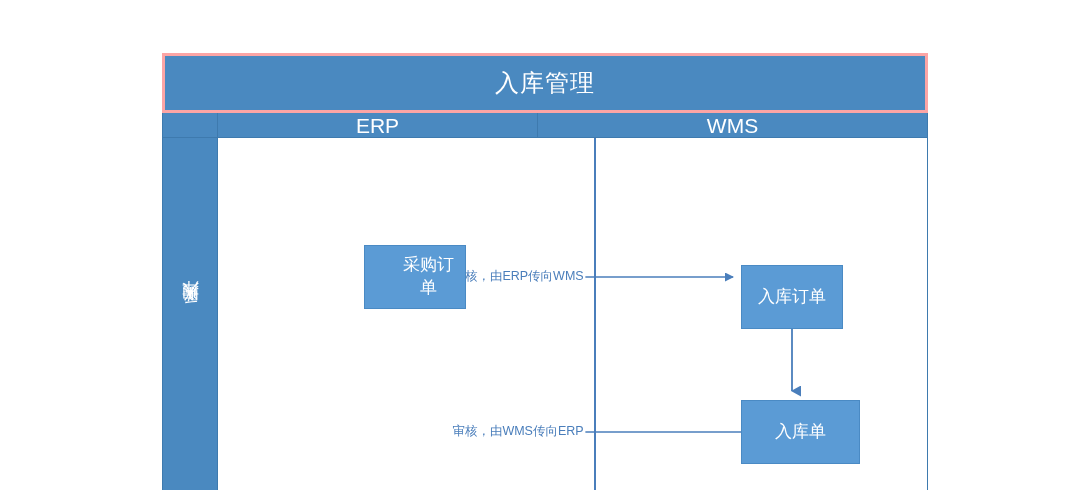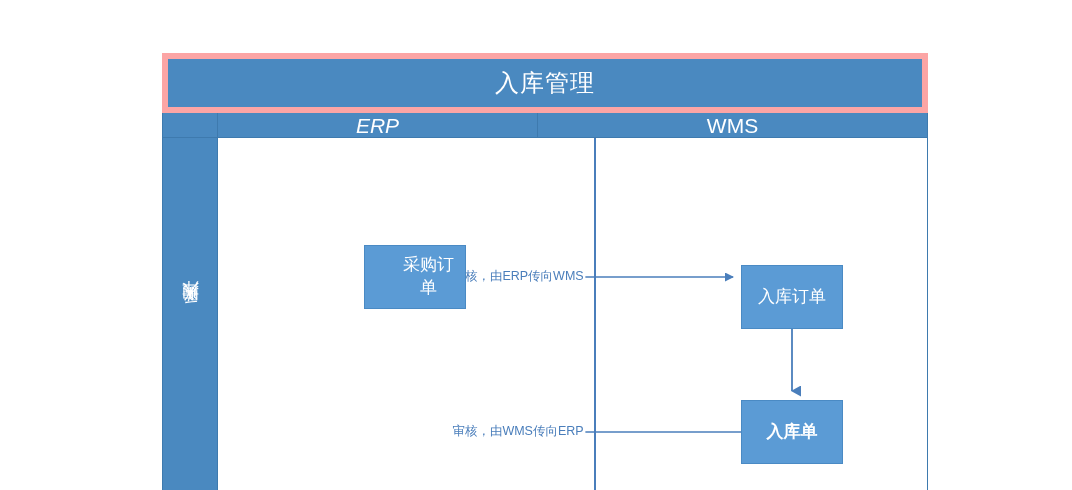--- a/index.html
+++ b/index.html
@@ -30,21 +30,21 @@
     height: 437px;
   }
 
   .title-bar {
     position: absolute;
     left: 0;
     top: 0;
     width: 766px;
     height: 60px;
     background: #4A89C0;
-    border: 6px solid #fca5a5;
+    border: 3px solid #fca5a5;
     box-sizing: border-box;
     display: flex;
     align-items: center;
     justify-content: center;
   }
   .title-bar-text {
     color: #ffffff;
     font-size: 24px;
     letter-spacing: 1px;
     line-height: 1;
@@ -70,21 +70,21 @@
     height: 25px;
     background: #4A89C0;
     border: 1px solid #3E7AAE;
     border-top: none;
     border-left: none;
     box-sizing: border-box;
     display: flex;
     align-items: center;
     justify-content: center;
   }
-  .lane-header.erp { width: 320px; font-style: italic; }
+  .lane-header.erp { width: 320px; }
   .lane-header.wms { width: 390px; }
   .lane-header-text {
     color: #ffffff;
     font-size: 21px;
     line-height: 1;
   }
 
   
   .lane-label-strip {
     position: absolute;
@@ -141,21 +141,21 @@
     justify-content: center;
     text-align: center;
     color: #ffffff;
     font-size: 17px;
     line-height: 1.35;
     padding: 2px 6px;
   }
   .node-purchase-order { left: 146px; top: 107px; width: 102px; height: 64px; padding-left: 33px; }
   .node-inbound-order  { left: 523px; top: 107px; width: 102px; height: 64px; margin-top: 20px; }
   .node-purchase-receipt { left: 146px; top: 262px; width: 102px; height: 64px; }
-  .node-inbound-receipt  { left: 523px; top: 262px; width: 102px; height: 64px; font-weight: bold; }
+  .node-inbound-receipt  { left: 523px; top: 262px; width: 119px; height: 64px; }
 
   
   .conn-svg {
     position: absolute;
     left: 0;
     top: 0;
     width: 710px;
     height: 352px;
     overflow: visible;
     pointer-events: none;

